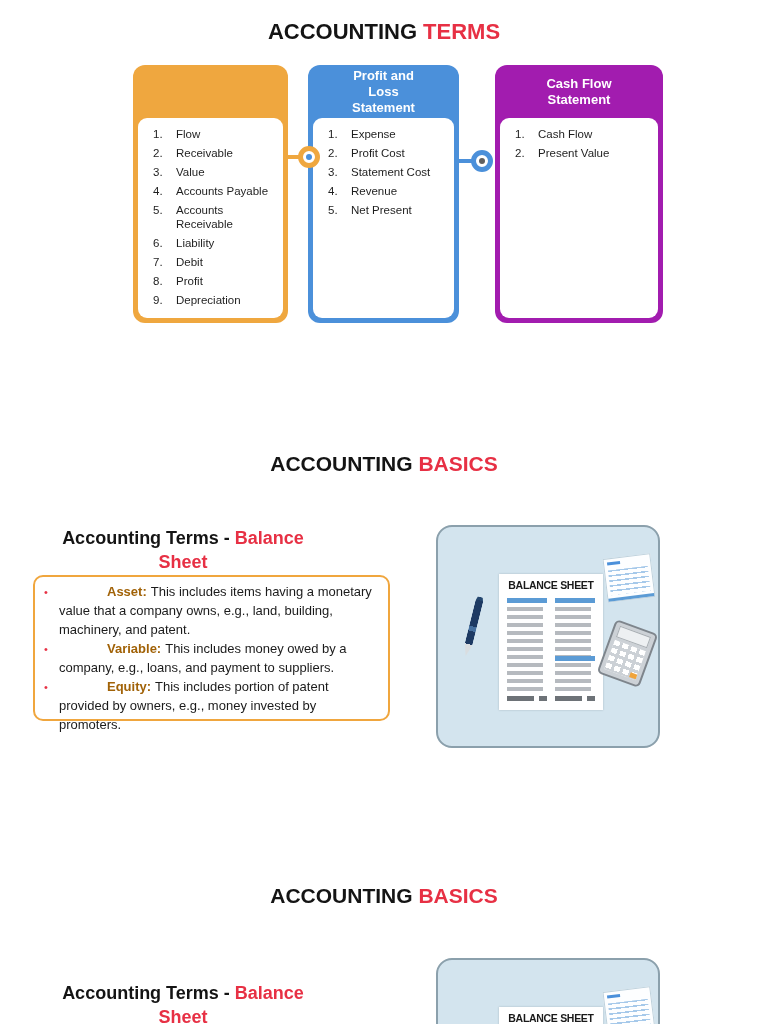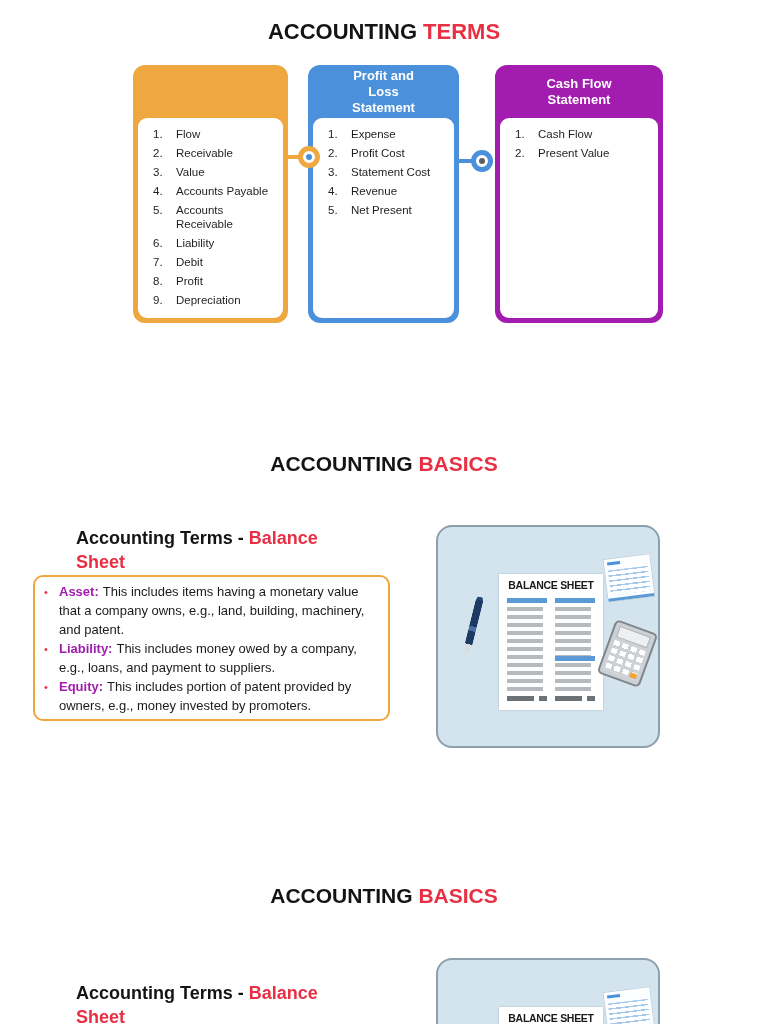--- a/index.html
+++ b/index.html
@@ -31,31 +31,31 @@
   #conn-1{left:286px;top:155px;width:23px;background:#efa73f;}
   #conn-2{left:455px;top:159px;width:28px;background:#4b90da;}
   .ring{position:absolute;width:22px;height:22px;border-radius:50%;background:#fff;box-sizing:border-box;}
   #ring-1{left:298px;top:146px;border:5px solid #efa73f;}
   #ring-2{left:471px;top:150px;border:5px solid #4b90da;}
   .ring i{position:absolute;left:50%;top:50%;width:6px;height:6px;border-radius:50%;transform:translate(-50%,-50%);}
   #ring-1 i{background:#4b90da;}
   #ring-2 i{background:#5f5f5f;}
 
   
-  .subhead{position:absolute;left:76px;width:280px;font-weight:700;
+  .subhead{position:absolute;left:43px;width:280px;text-align:center;font-weight:700;
            font-size:18px;line-height:24px;color:#141414;}
   #subhead-1{top:526px;}
   #subhead-2{top:981px;}
 
   .bullet-box{position:absolute;left:33px;top:575px;width:357px;height:146px;box-sizing:border-box;
               border:2.5px solid #f0a63e;border-radius:10px;padding:5px 14px 0 9px;}
   .b{display:flex;font-size:13px;line-height:19px;color:#1b1b1b;}
   .b .dot{flex:none;width:15px;color:#e73044;font-size:11px;padding-top:1px;}
   .b .txt{flex:1;}
-  .b .term{color:#a21caf;font-weight:700;margin-right:4px;}
+  .b .term{color:#a16207;font-weight:700;margin-right:4px;margin-left:48px;}
 
   
   .illus{position:absolute;left:436px;width:224px;height:223px;background:#d3e4ee;
          border:2px solid #8ba0ac;border-radius:16px;box-sizing:border-box;}
   #illus-1{top:525px;}
   #illus-2{top:958px;}
   .doc{position:absolute;left:61px;top:47px;width:104px;height:136px;background:#fff;
        box-shadow:0 0 2px rgba(40,60,70,.25);}
   .doc-title{margin-top:5px;text-align:center;font-weight:700;font-size:10.5px;color:#1a1a1a;letter-spacing:-0.3px;}
   .col{position:absolute;top:24px;width:40px;height:103px;}
@@ -193,21 +193,21 @@
 
   <div class="subhead" id="subhead-1"><span>Accounting Terms - </span><span class="red">Balance Sheet</span></div>
 
   <div class="bullet-box">
     <div class="b">
       <span class="dot">•</span>
       <div class="txt"><span class="term">Asset:</span><span>This includes items having a monetary value that a company owns, e.g., land, building, machinery, and patent.</span></div>
     </div>
     <div class="b">
       <span class="dot">•</span>
-      <div class="txt"><span class="term">Liability:</span><span>This includes money owed by a company, e.g., loans, and payment to suppliers.</span></div>
+      <div class="txt"><span class="term">Variable:</span><span>This includes money owed by a company, e.g., loans, and payment to suppliers.</span></div>
     </div>
     <div class="b">
       <span class="dot">•</span>
       <div class="txt"><span class="term">Equity:</span><span>This includes portion of patent provided by owners, e.g., money invested by promoters.</span></div>
     </div>
   </div>
 
   <div class="illus" id="illus-1">
     <div class="doc">
       <div class="doc-title">BALANCE SHEET</div>

